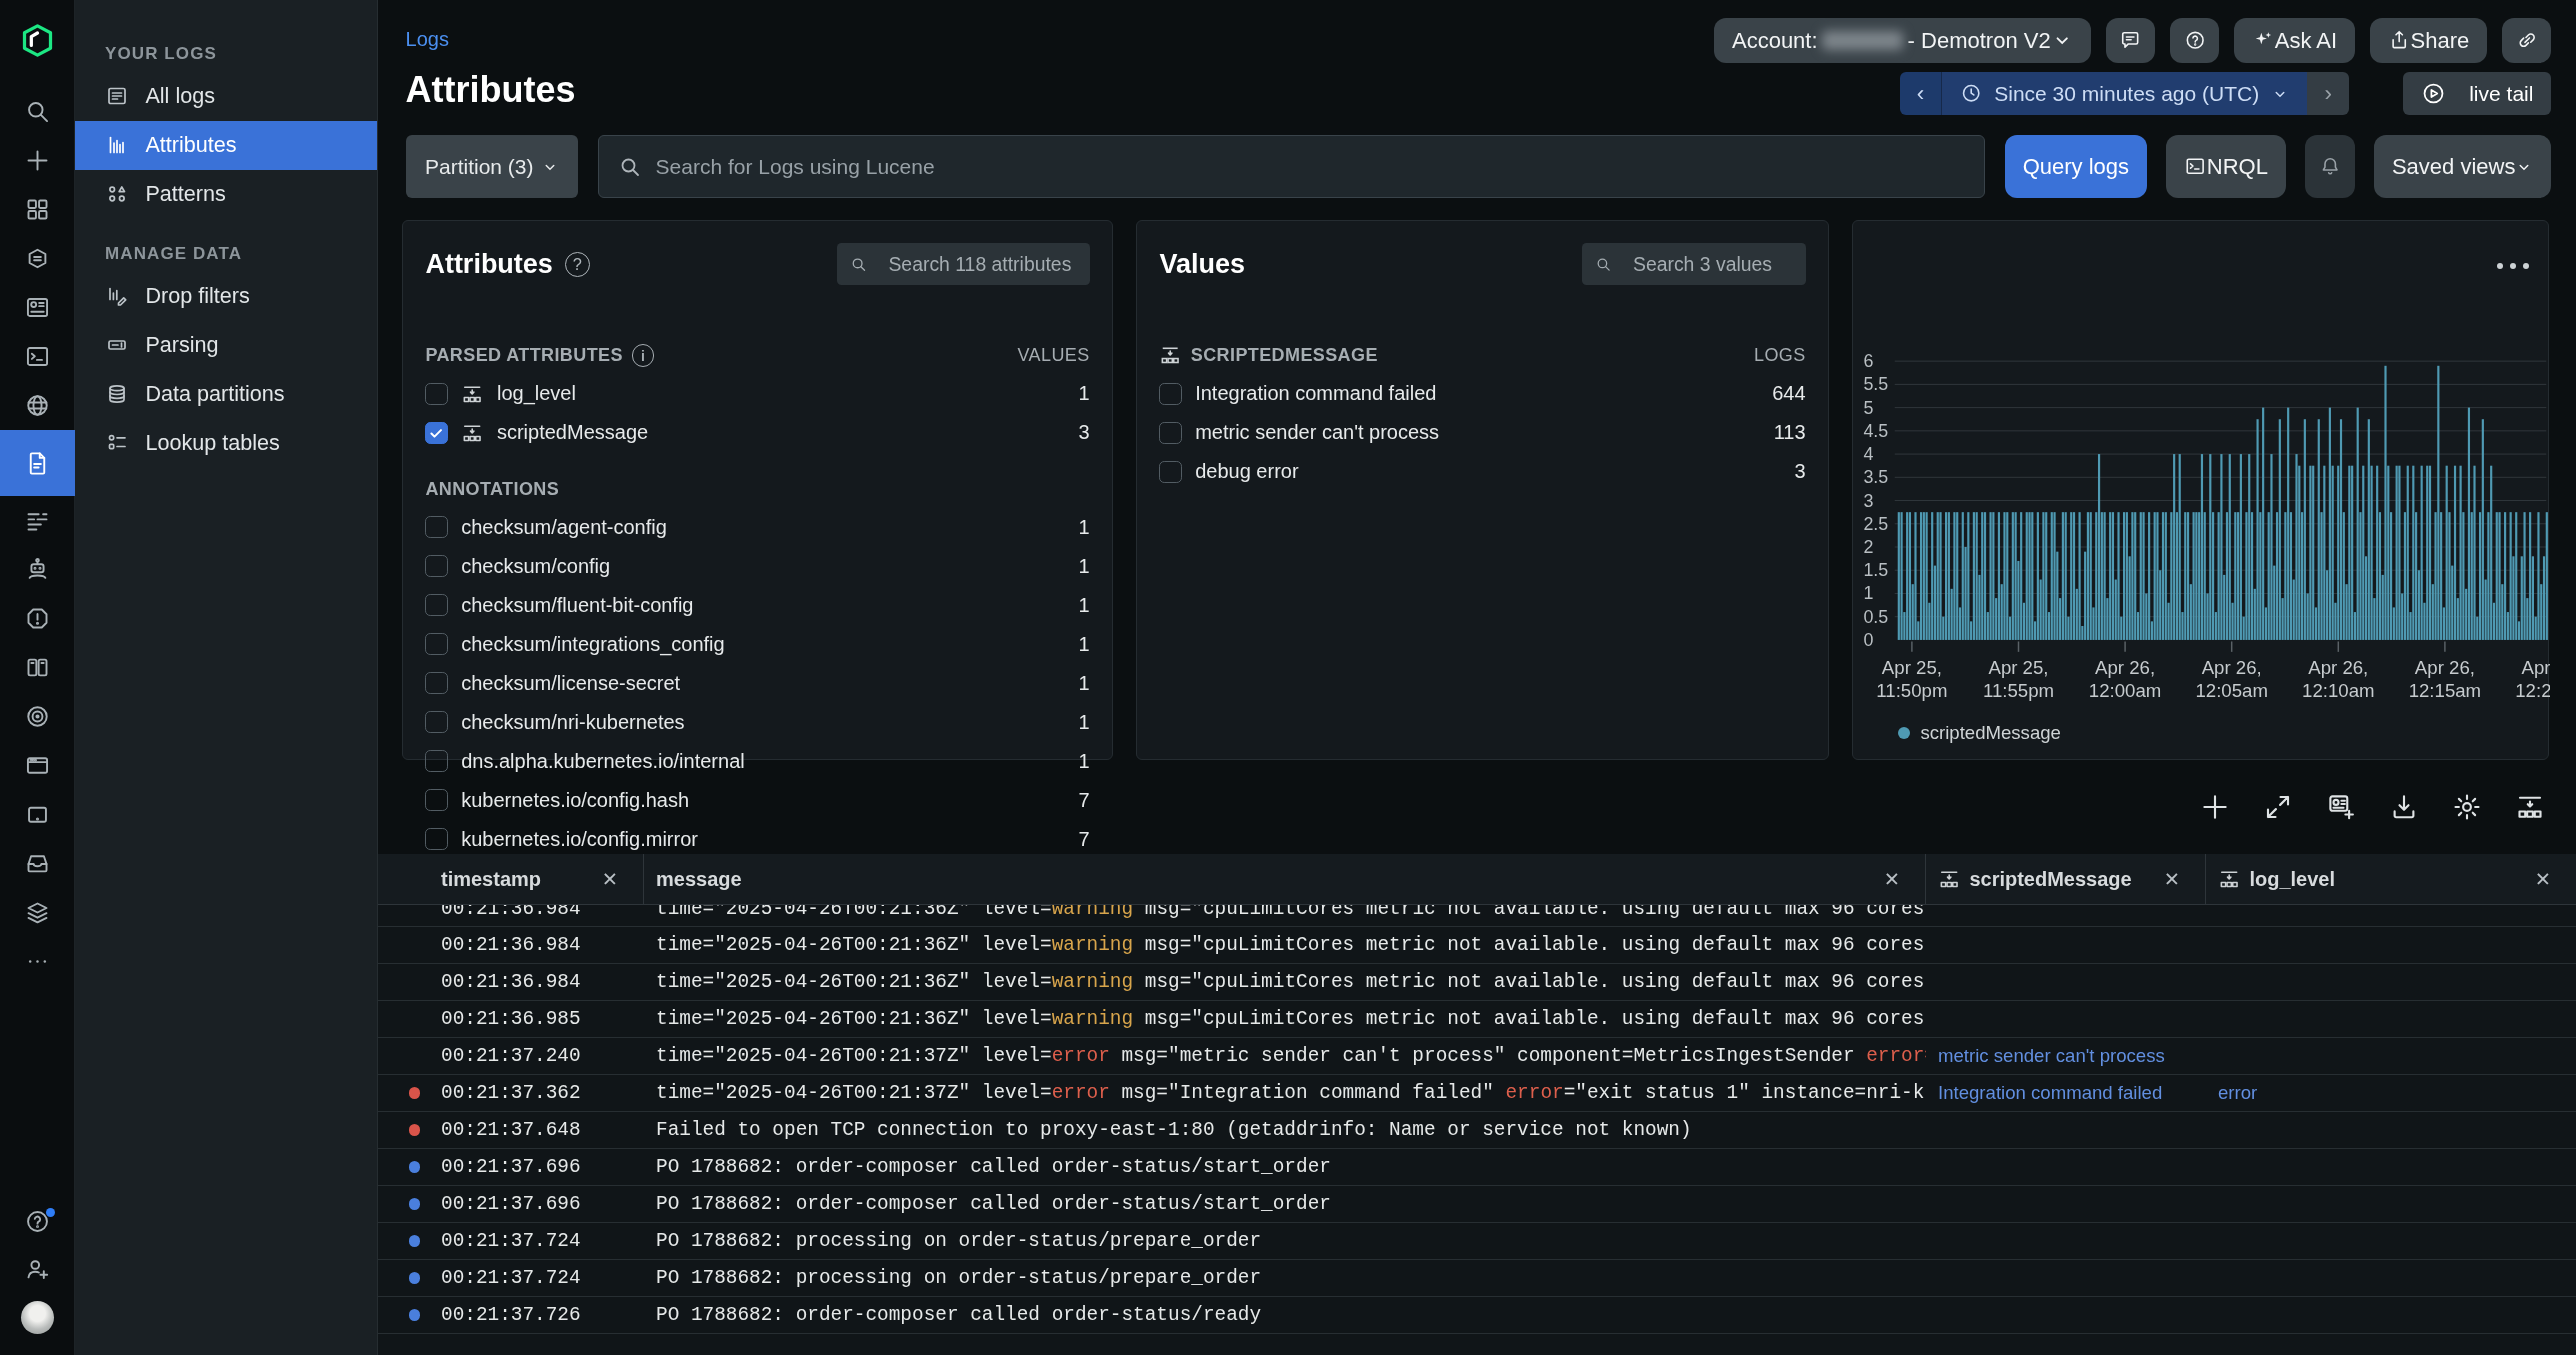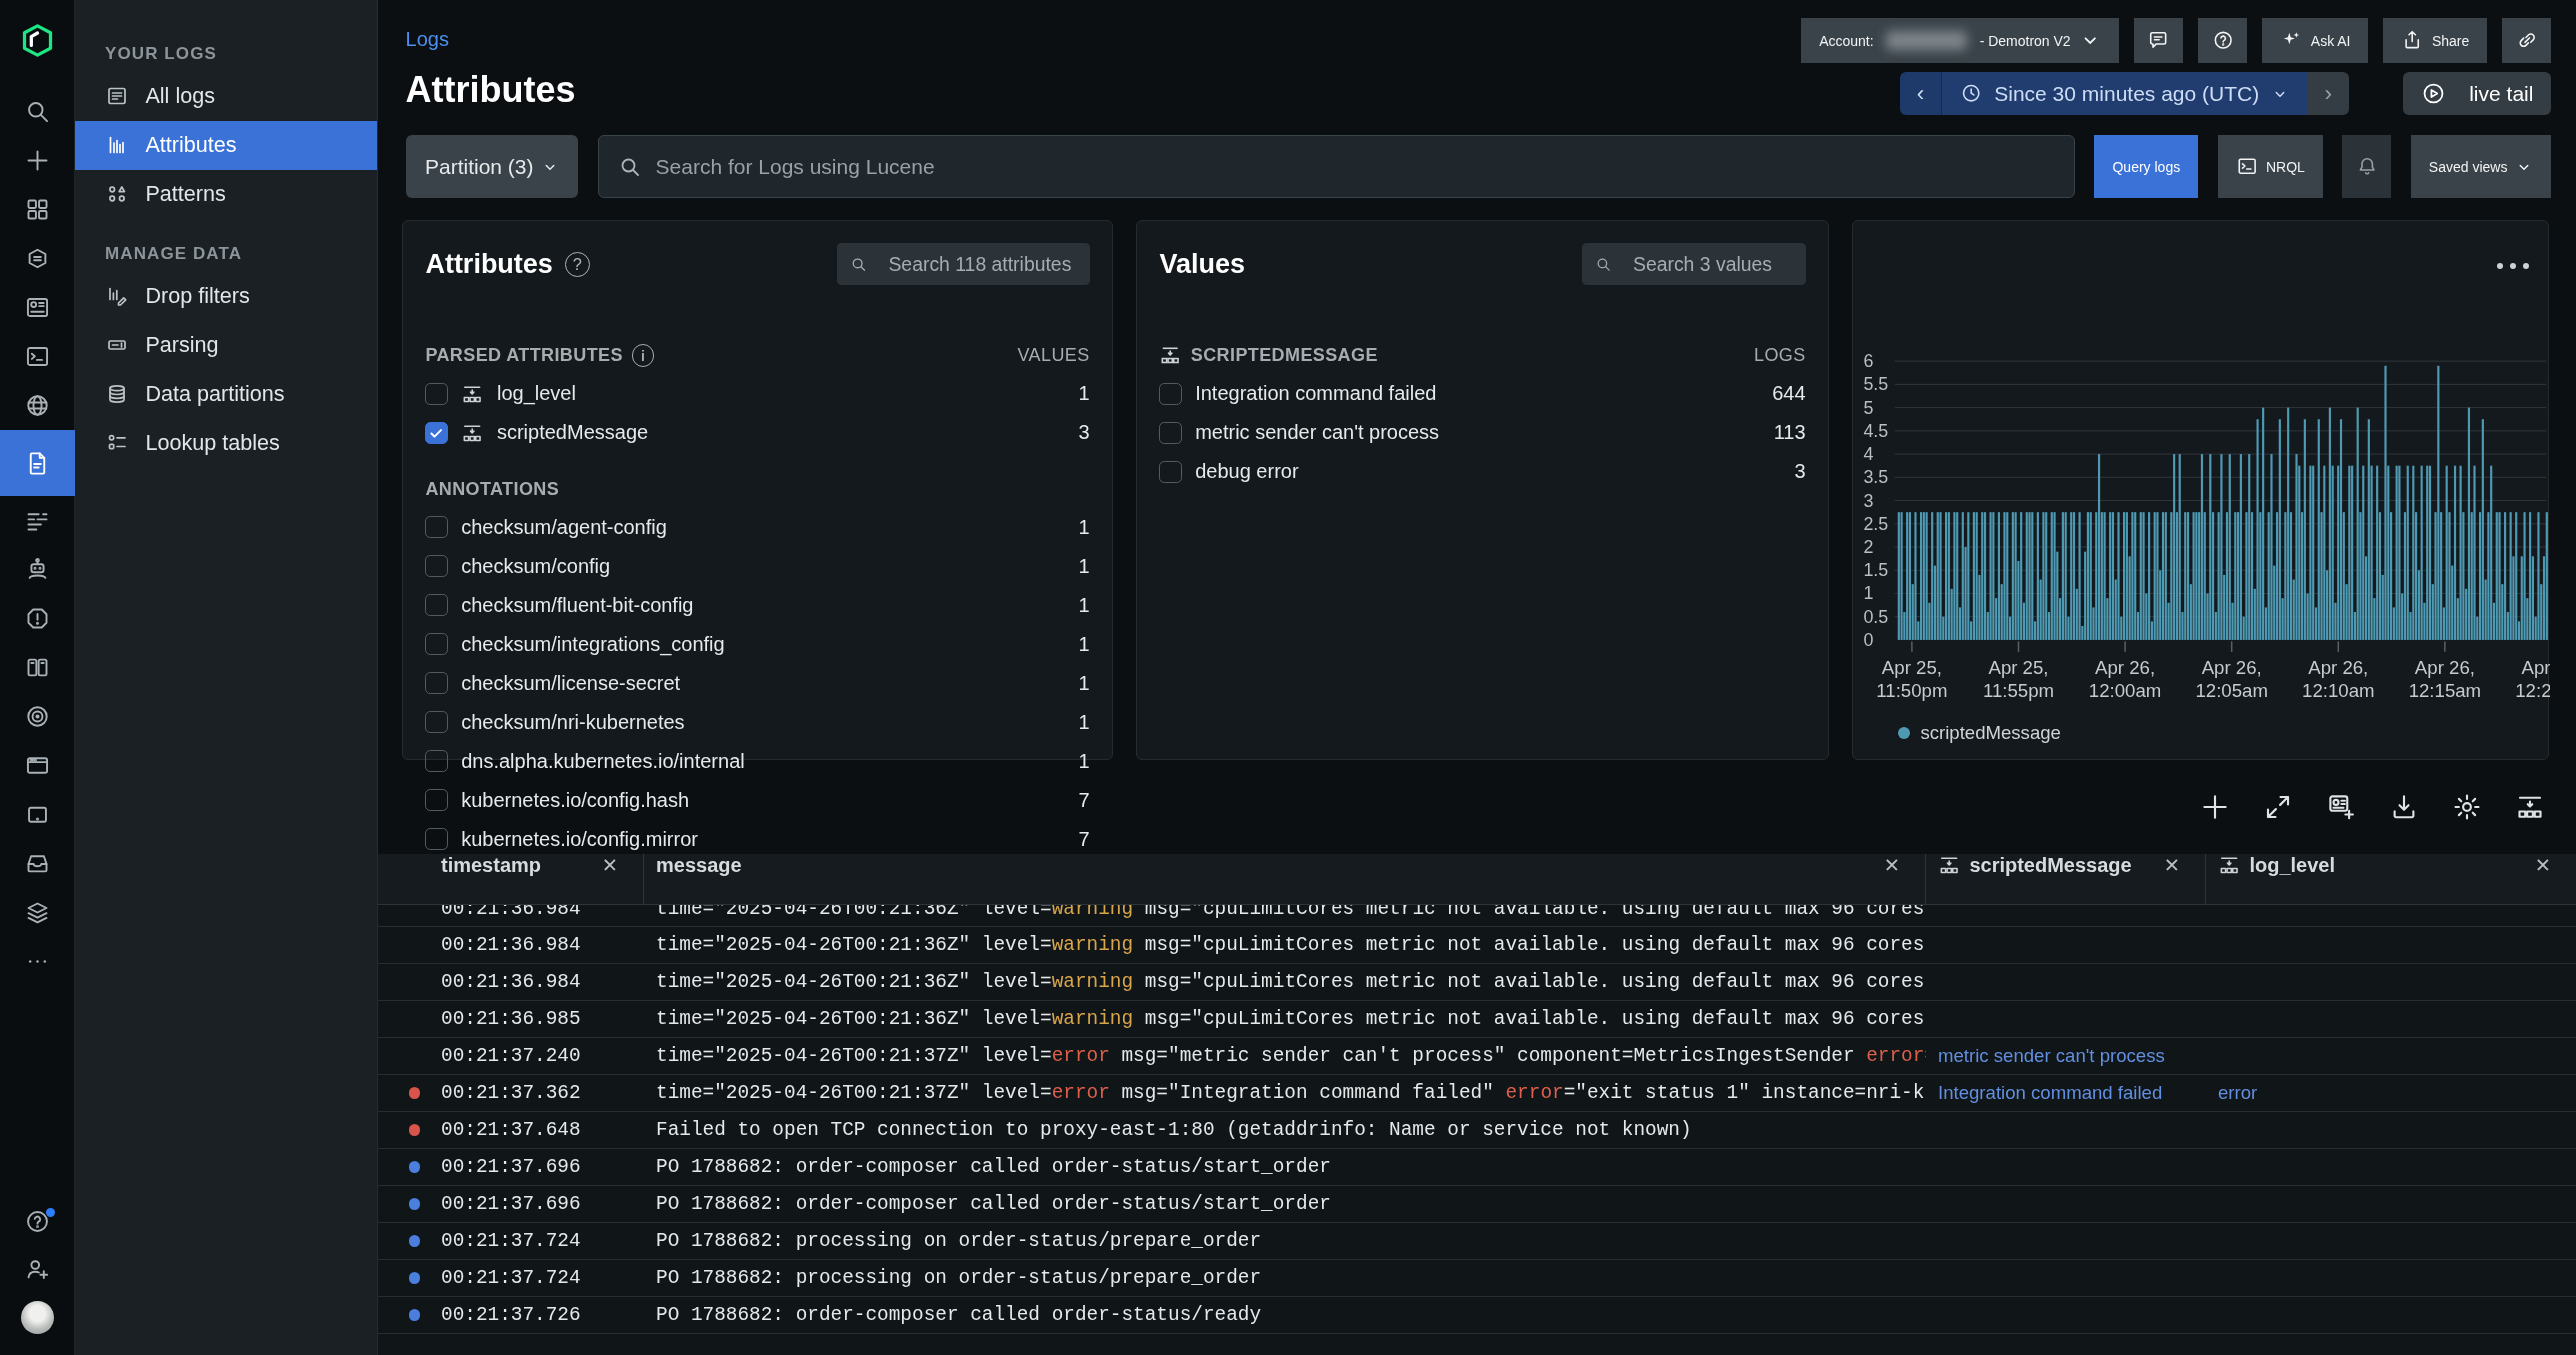--- a/index.html
+++ b/index.html
@@ -26,21 +26,21 @@
   .side-item.active { background:#3a72d8; color:#fff; }
   .side-item.active svg { color:#fff; }
   .side-gap { height:25px; }
 
   
   .main { flex:1; position:relative; height:1355px; }
   .breadcrumb { position:absolute; left:27.6px; top:28px; font-size:20px; color:#4b8ff0; cursor:pointer; }
   .page-title { position:absolute; left:27.6px; top:69px; font-size:36px; font-weight:700; color:#fff; }
 
   .top-actions { position:absolute; top:18px; right:24.6px; display:flex; gap:15px; height:45px; }
-  .btn { background:#3a4349; border-radius:0; display:flex; align-items:center; justify-content:center; gap:8px; font-size:14px; color:#f2f4f5; padding:0 18px; cursor:pointer; white-space:nowrap; }
+  .btn { background:#3a4349; border-radius:12px; display:flex; align-items:center; justify-content:center; gap:0; font-size:22px; color:#f2f4f5; padding:0 18px; cursor:pointer; white-space:nowrap; }
   .btn svg { width:22.4px; height:22.4px; }
   .btn.icon-only { padding:0 13.4px; }
   .blurred-account { display:inline-block; width:81px; height:19.4px; border-radius:4.5px; background:#7d858b; filter:blur(5.2px); margin:0 4.5px; }
 
   .time-row { position:absolute; top:72px; right:24.6px; display:flex; align-items:center; }
   .time-nav { width:42px; height:43px; display:flex; align-items:center; justify-content:center; font-size:22.4px; cursor:pointer; }
   .time-nav.left { background:#1d3a6b; color:#cdddf5; border-radius:6px 0 0 6px; border-right:0.7px solid #16294a; }
   .time-nav.right { background:#343d44; color:#9aa2a8; border-radius:0 6px 6px 0; }
   .time-pill { height:43px; background:#213d6f; color:#cdddf5; display:flex; align-items:center; gap:12px; padding:6px 18px; font-size:21px; cursor:pointer; }
   .time-pill svg { width:22.4px; height:22.4px; }
@@ -89,21 +89,21 @@
   .legend { position:absolute; left:45px; top:501px; display:flex; align-items:center; gap:10.4px; font-size:18.6px; color:#cfd4d6; }
   .legend i { width:12px; height:12px; border-radius:50%; }
 
   
   .table-toolbar { position:absolute; top:792px; right:31px; display:flex; gap:33px; }
   .table-toolbar svg { width:30px; height:30px; color:#dfe3e5; cursor:pointer; }
 
   
   .logtable { position:absolute; top:854px; left:0; right:0; bottom:0; background:#101518; overflow:hidden; }
   .thead { height:51px; display:flex; background:#151b1f; border-bottom:0.7px solid #2e353a; }
-  .th { display:flex; align-items:flex-start; font-size:20px; font-weight:700; color:#d7dbdd; border-right:0.7px solid #2e353a; position:relative; }
+  .th { display:flex; align-items:center; font-size:20px; font-weight:700; color:#d7dbdd; border-right:0.7px solid #2e353a; position:relative; }
   .th:last-child { border-right:none; }
   .th .x { margin-left:auto; margin-right:25px; color:#b9c0c5; font-size:19.4px; font-weight:400; cursor:pointer; }
   .th .parse-ic { margin-right:9px; }
   .c-ts { width:266px; padding-left:63px; }
   .c-msg { flex:1; padding-left:12px; }
   .c-scr { width:280px; padding-left:12px; }
   .c-lvl { width:370px; padding-left:12px; }
   .trow { height:37px; display:flex; align-items:center; border-bottom:0.7px solid #272e32; position:relative; font-family:"Liberation Mono","DejaVu Sans Mono",monospace; font-size:19.4px; color:#e6e9e9; }
   .trow.clipped { height:21.6px; overflow:hidden; }
   .trow.clipped .cell { margin-top:-13.4px; }

